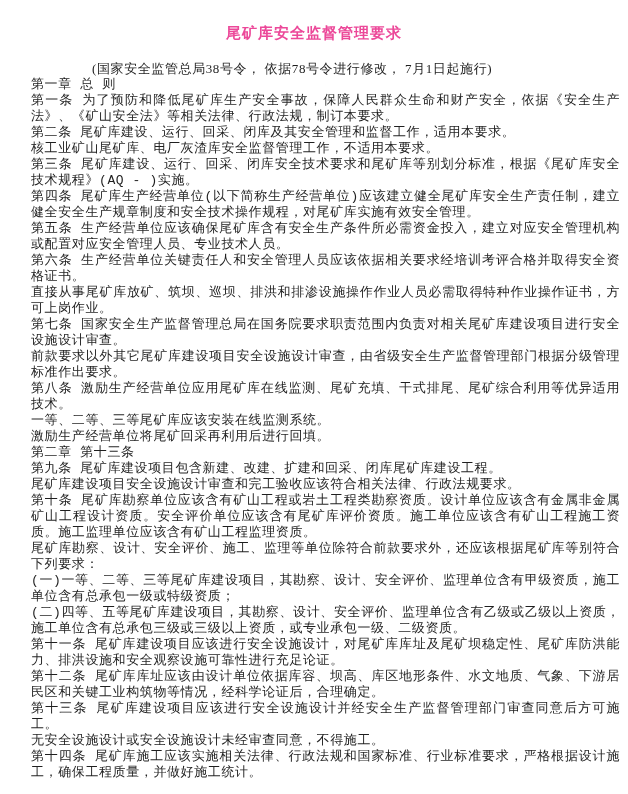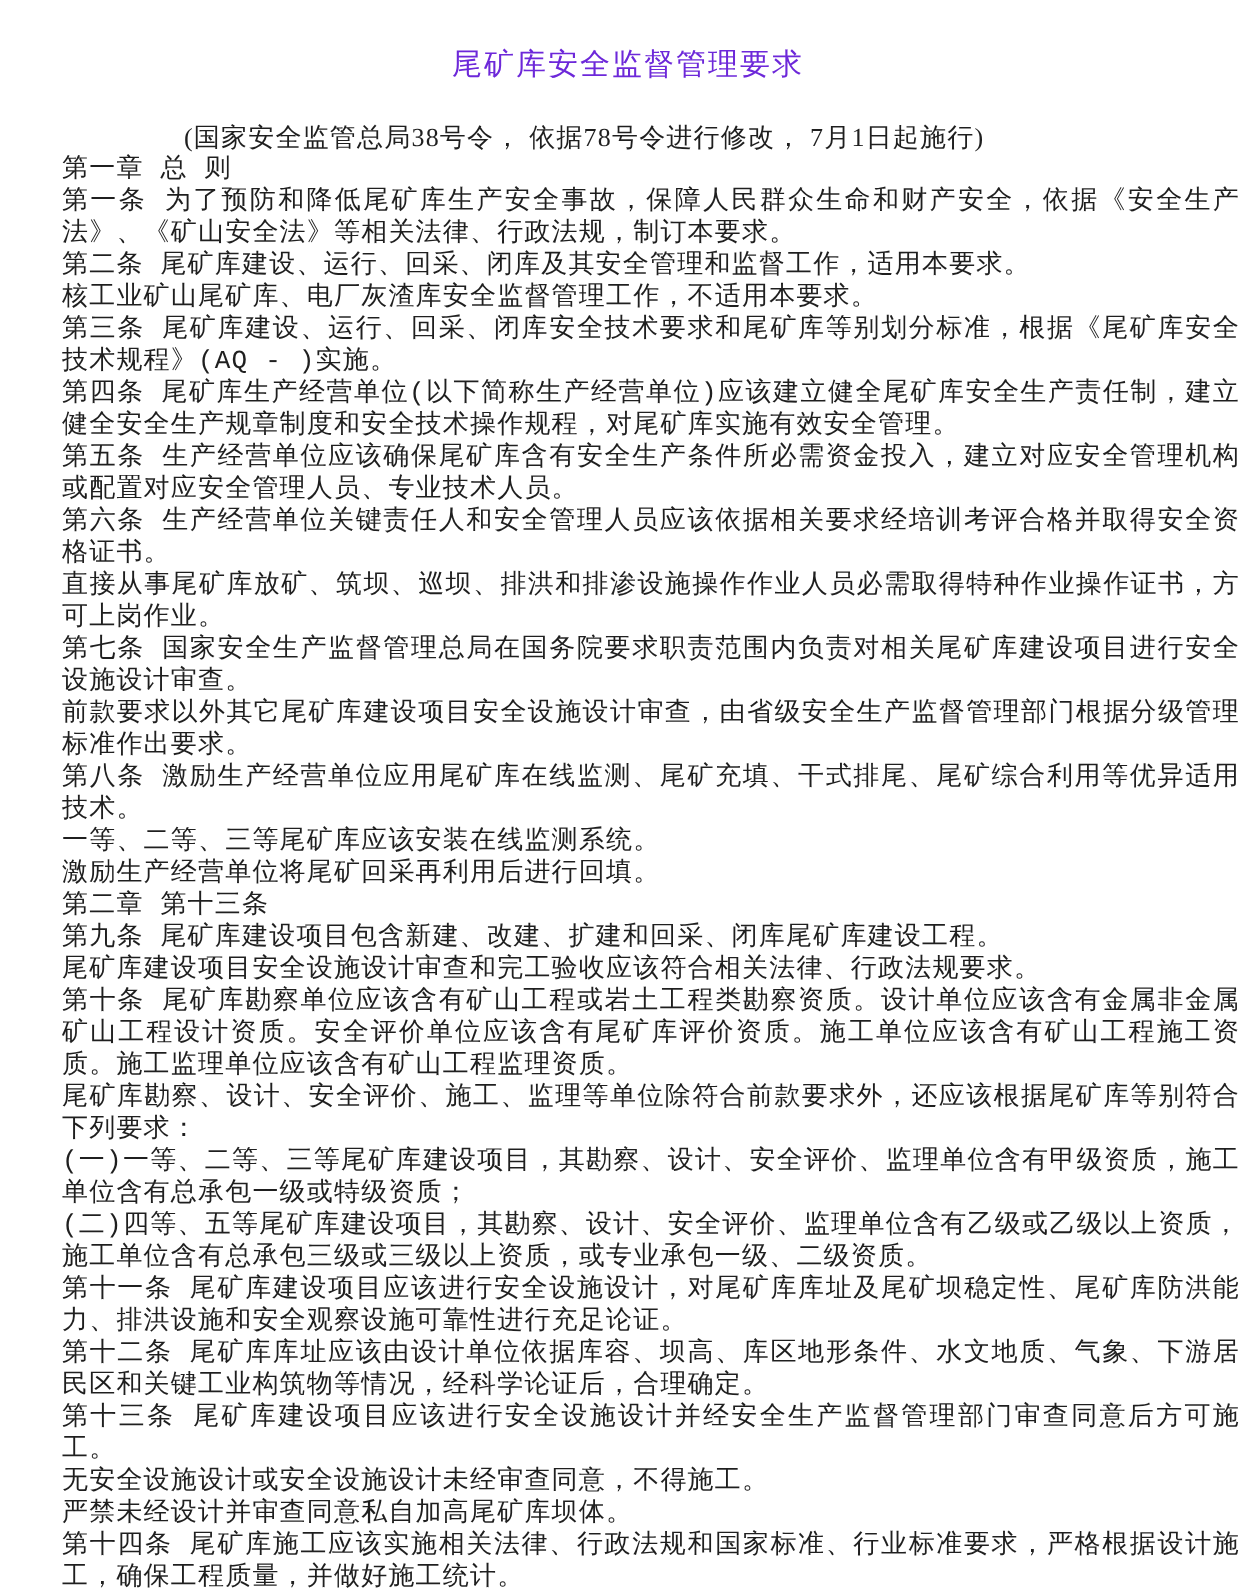--- a/index.html
+++ b/index.html
@@ -14,25 +14,25 @@
     position: relative;
     width: 628px;
     height: 794px;
     background: #ffffff;
     overflow: hidden;
     box-sizing: border-box;
     padding-top: 25px;
   }
   .doc-title {
     text-align: center;
-    font-weight: normal;
+    font-weight: bold;
     font-size: 15px;
     line-height: 16px;
     letter-spacing: 1px;
-    color: #6d28d9;
+    color: #ec4899;
   }
   .doc-subtitle {
     margin: 20px 8px 0 92px;
     font-size: 13px;
     line-height: 16px;
     letter-spacing: 0.6px;
     font-family: Liberation Serif, serif;
   }
   .doc-body {
     margin: 0 8px 0 31px;
@@ -75,16 +75,15 @@
       <p>第九条 尾矿库建设项目包含新建、改建、扩建和回采、闭库尾矿库建设工程。</p>
       <p>尾矿库建设项目安全设施设计审查和完工验收应该符合相关法律、行政法规要求。</p>
       <p>第十条 尾矿库勘察单位应该含有矿山工程或岩土工程类勘察资质。设计单位应该含有金属非金属矿山工程设计资质。安全评价单位应该含有尾矿库评价资质。施工单位应该含有矿山工程施工资质。施工监理单位应该含有矿山工程监理资质。</p>
       <p>尾矿库勘察、设计、安全评价、施工、监理等单位除符合前款要求外，还应该根据尾矿库等别符合下列要求：</p>
       <p>(一)一等、二等、三等尾矿库建设项目，其勘察、设计、安全评价、监理单位含有甲级资质，施工单位含有总承包一级或特级资质；</p>
       <p>(二)四等、五等尾矿库建设项目，其勘察、设计、安全评价、监理单位含有乙级或乙级以上资质，施工单位含有总承包三级或三级以上资质，或专业承包一级、二级资质。</p>
       <p>第十一条 尾矿库建设项目应该进行安全设施设计，对尾矿库库址及尾矿坝稳定性、尾矿库防洪能力、排洪设施和安全观察设施可靠性进行充足论证。</p>
       <p>第十二条 尾矿库库址应该由设计单位依据库容、坝高、库区地形条件、水文地质、气象、下游居民区和关键工业构筑物等情况，经科学论证后，合理确定。</p>
       <p>第十三条 尾矿库建设项目应该进行安全设施设计并经安全生产监督管理部门审查同意后方可施工。</p>
       <p>无安全设施设计或安全设施设计未经审查同意，不得施工。</p>
-      <p>严禁未经设计并审查同意私自加高尾矿库坝体。</p>
       <p>第十四条 尾矿库施工应该实施相关法律、行政法规和国家标准、行业标准要求，严格根据设计施工，确保工程质量，并做好施工统计。</p>
     </div>
 </div>
 
 </body></html>

